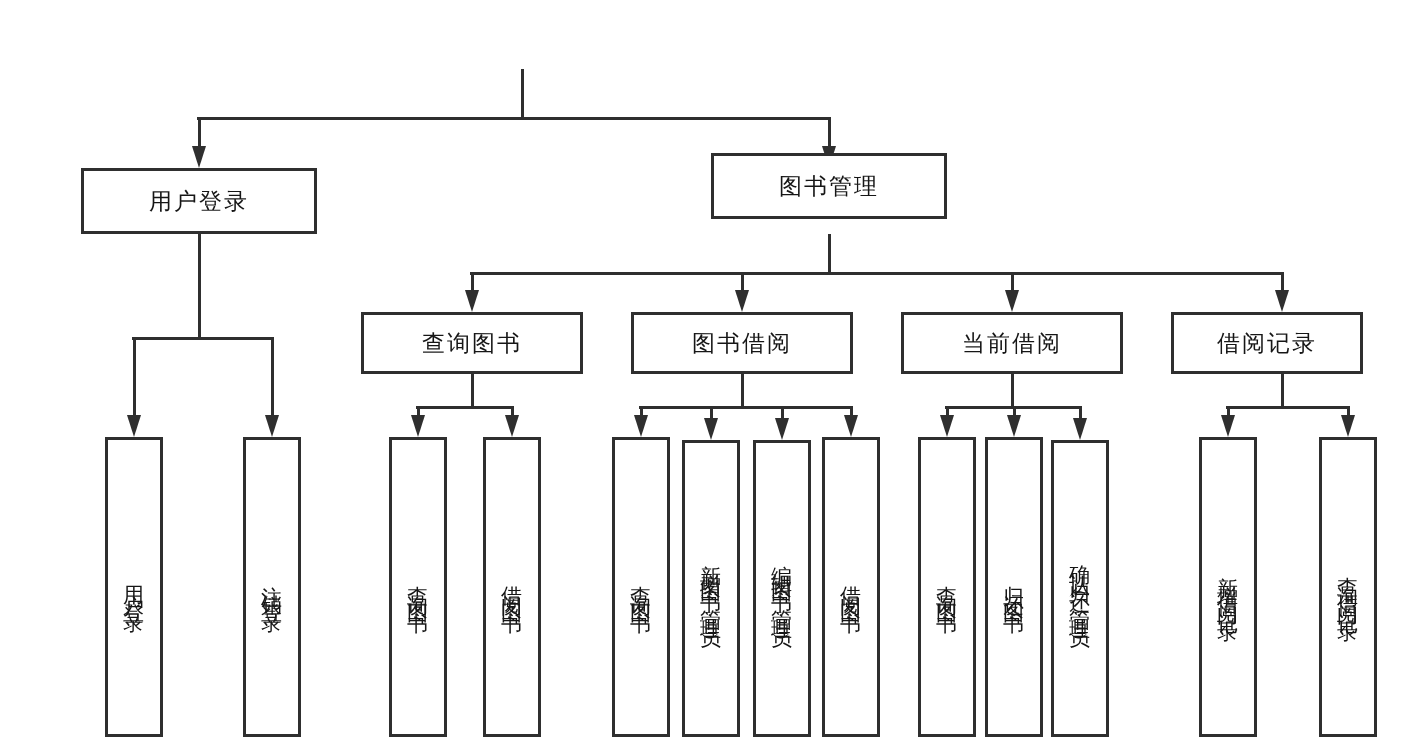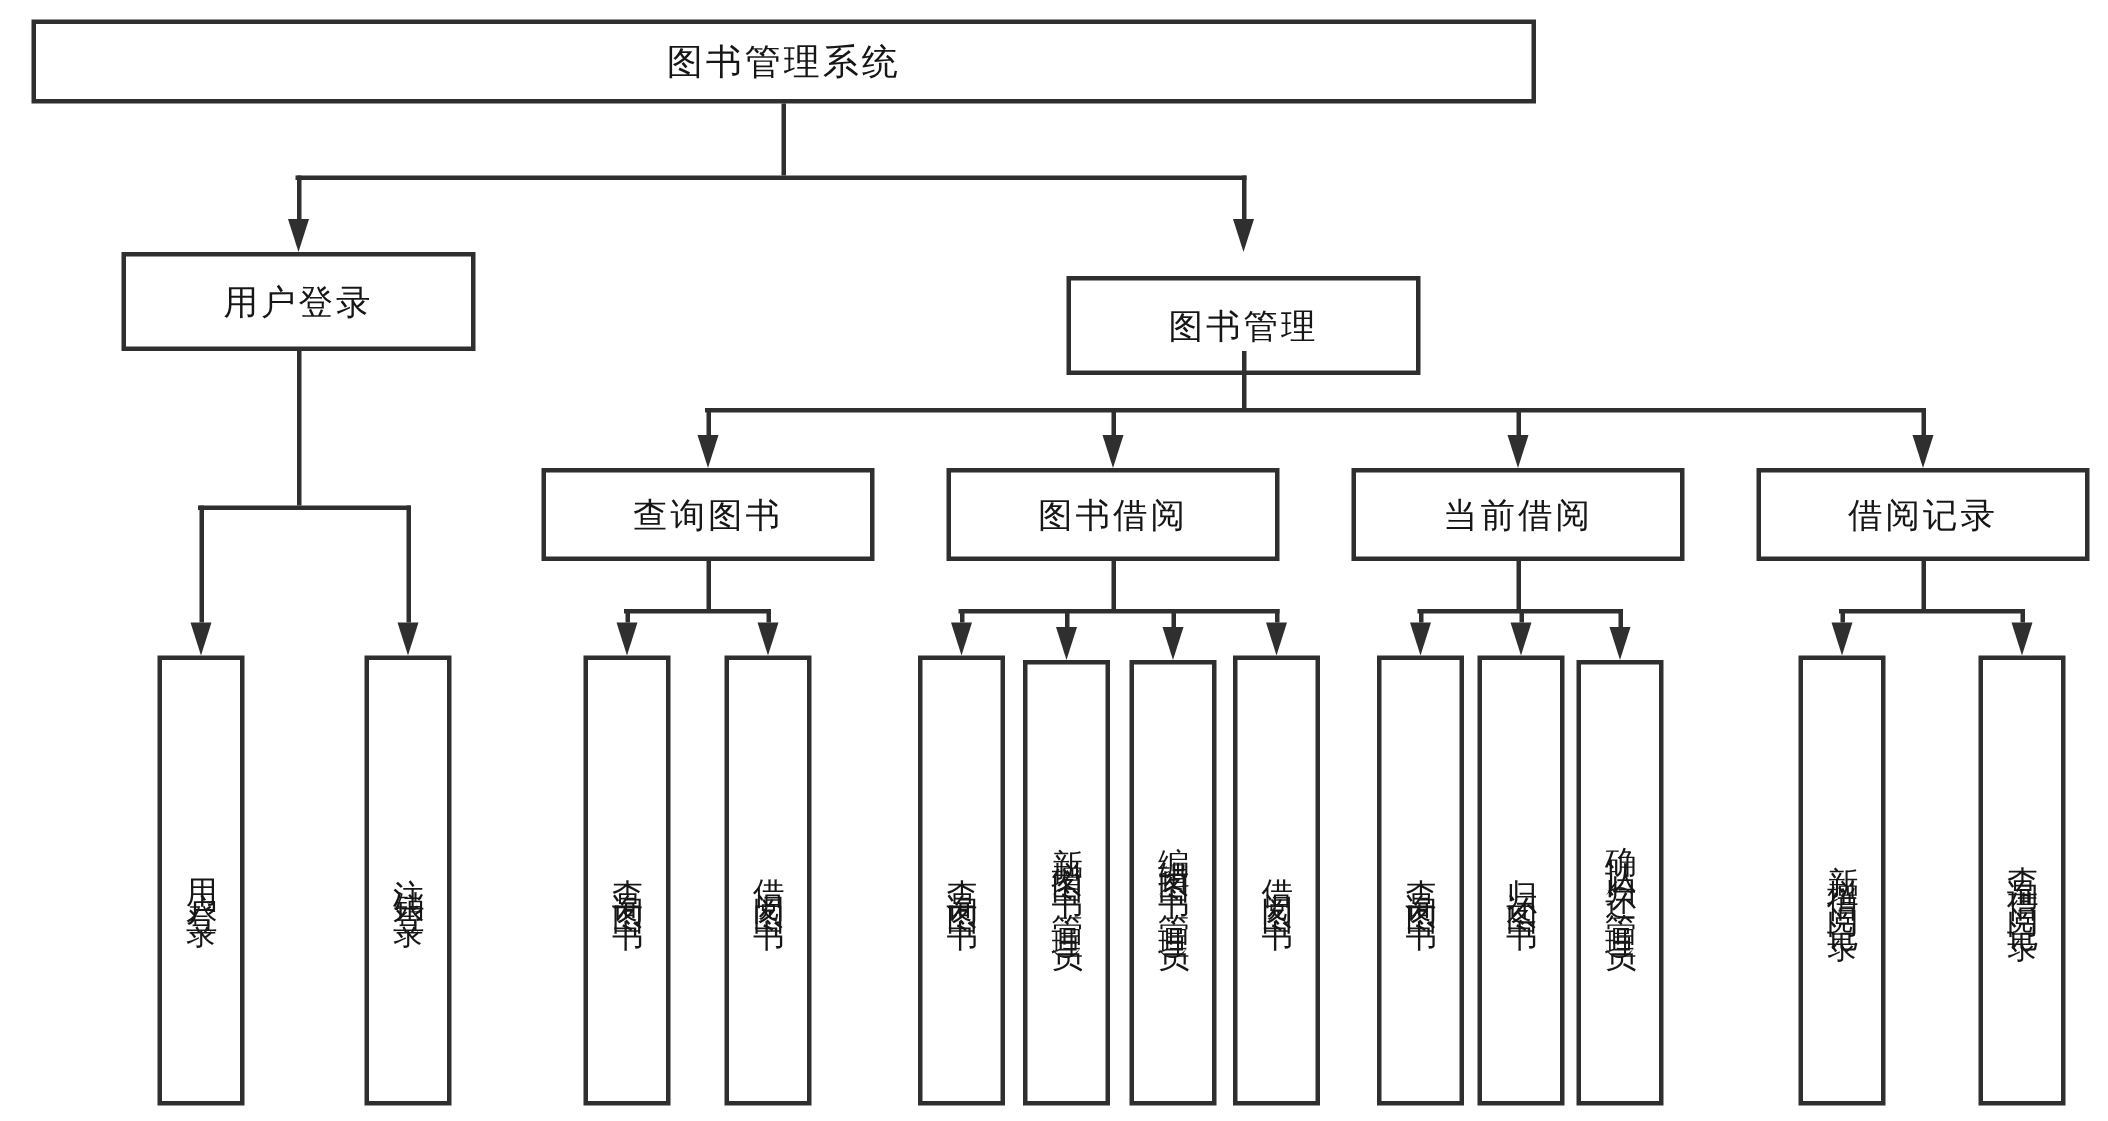--- a/index.html
+++ b/index.html
@@ -52,35 +52,32 @@
     letter-spacing: 1px;
     z-index: 10;
     white-space: nowrap;
   }
 </style>
 </head>
 <body>
 
 <div id="canvas">
 
-  <div class="box h root" style="left:21px; top:13px; width:1003px; height:56px">
-    <span class="lbl">图书管理系统</span>
-  </div>
 
   <div class="vl" style="left:521px; top:69px; height:48px"></div>
   <div class="hl" style="left:197px; top:117px; width:634px"></div>
   <div class="vl" style="left:198px; top:117px; height:29px"></div>
   <div class="arr" style="left:192px; top:146px"></div>
   <div class="vl" style="left:828px; top:117px; height:29px"></div>
   <div class="arr" style="left:822px; top:146px"></div>
 
   <div class="box h" style="left:81px; top:168px; width:236px; height:66px">
     <span class="lbl">用户登录</span>
   </div>
-  <div class="box h" style="left:711px; top:184px; width:236px; height:66px">
+  <div class="box h" style="left:711px; top:153px; width:236px; height:66px">
     <span class="lbl">图书管理</span>
   </div>
 
   <div class="vl" style="left:198px; top:234px; height:103px"></div>
   <div class="hl" style="left:132px; top:337px; width:142px"></div>
   <div class="vl" style="left:133px; top:337px; height:78px"></div>
   <div class="arr" style="left:127px; top:415px"></div>
   <div class="vl" style="left:271px; top:337px; height:78px"></div>
   <div class="arr" style="left:265px; top:415px"></div>
 
@@ -97,21 +94,21 @@
 
   <div class="box h" style="left:361px; top:312px; width:222px; height:62px">
     <span class="lbl">查询图书</span>
   </div>
   <div class="box h" style="left:631px; top:312px; width:222px; height:62px">
     <span class="lbl">图书借阅</span>
   </div>
   <div class="box h" style="left:901px; top:312px; width:222px; height:62px">
     <span class="lbl">当前借阅</span>
   </div>
-  <div class="box h" style="left:1171px; top:312px; width:222px; height:62px">
+  <div class="box h" style="left:1171px; top:312px; width:192px; height:62px">
     <span class="lbl">借阅记录</span>
   </div>
 
   <div class="vl" style="left:471px; top:374px; height:32px"></div>
   <div class="hl" style="left:416px; top:406px; width:98px"></div>
   <div class="vl" style="left:417px; top:406px; height:9px"></div>
   <div class="arr" style="left:411px; top:415px"></div>
   <div class="vl" style="left:511px; top:406px; height:9px"></div>
   <div class="arr" style="left:505px; top:415px"></div>
 

